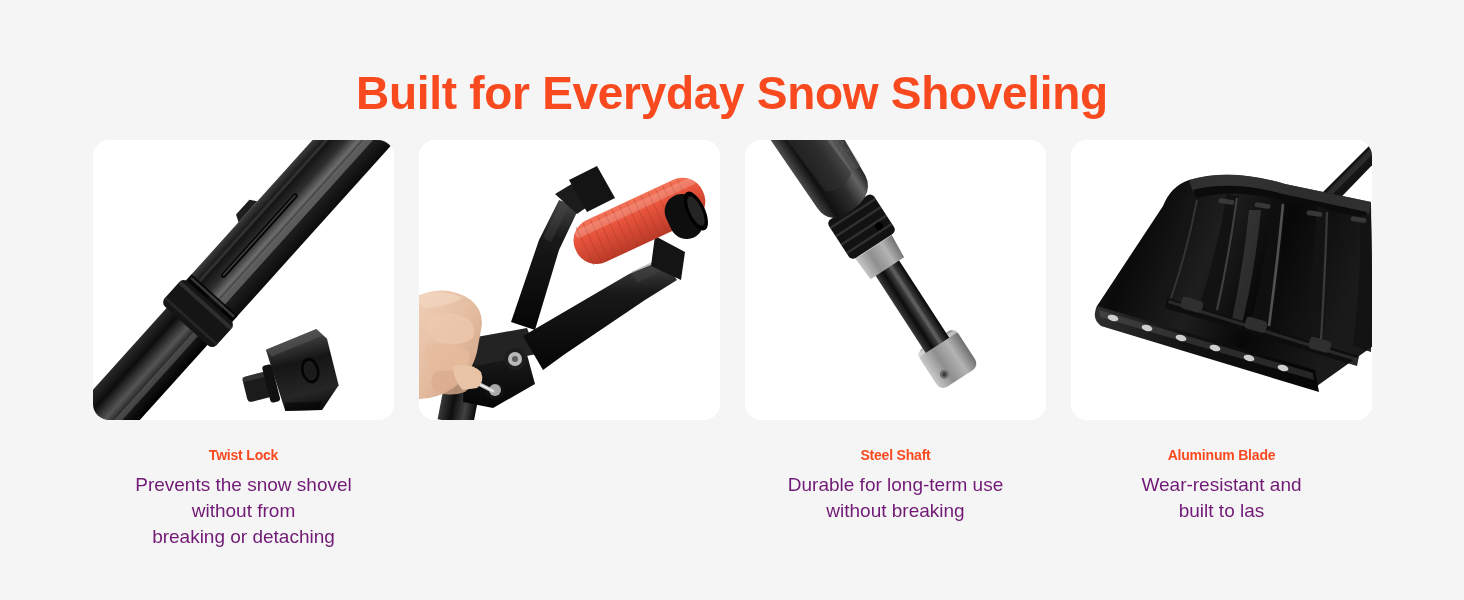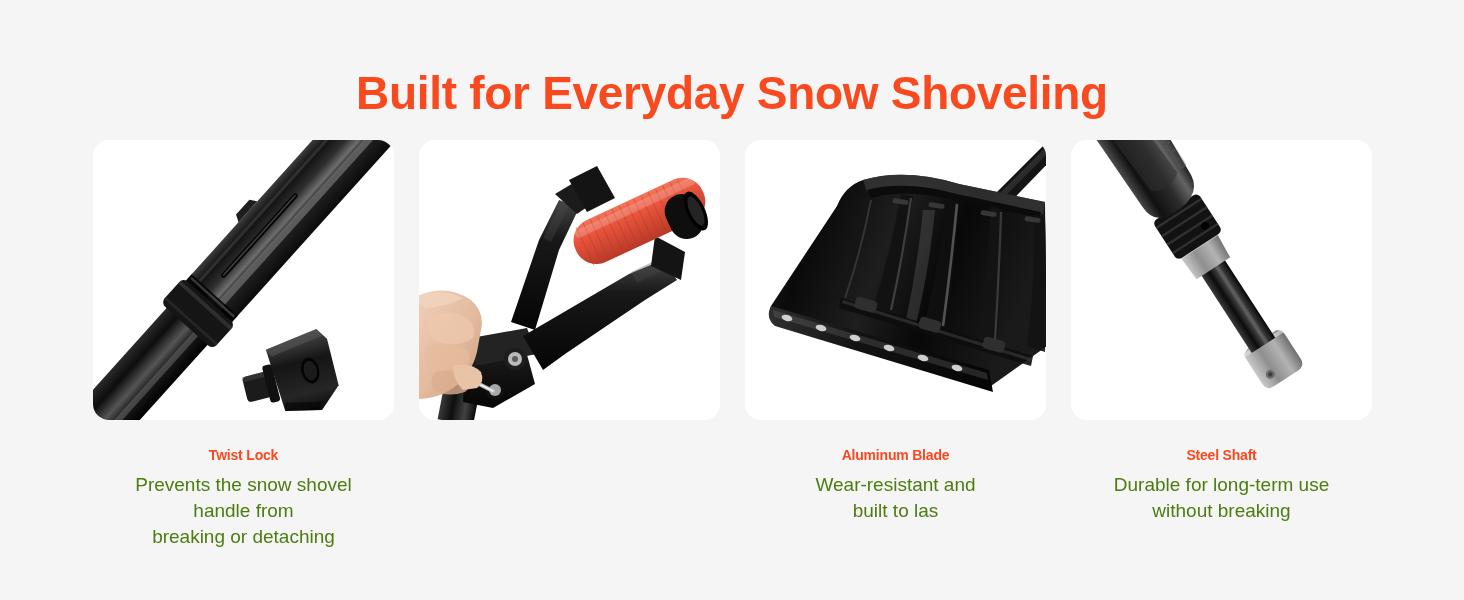--- a/index.html
+++ b/index.html
@@ -81,21 +81,21 @@
     font-weight: 700;
     color: #f8491f;
     letter-spacing: -0.2px;
     white-space: nowrap;
   }
 
   .caption-desc {
     font-size: 19px;
     line-height: 26px;
     font-weight: 400;
-    color: #4d7c0f;
+    color: #701a75;
     padding-top: 2px;
   }
   .caption-desc .ln { display: block; }
 </style>
 </head>
 <body>
 
 <div class="infographic">
 
   <h1 class="headline">Built for Everyday Snow Shoveling</h1>
@@ -164,21 +164,21 @@
             <ellipse cx="68" cy="-3" rx="9" ry="13" fill="#000000" opacity="0.85"></ellipse>
             <ellipse cx="68" cy="-3" rx="6.5" ry="10" fill="#2b2b2b" opacity="0.6"></ellipse>
             <path d="M36 22 L72 30 L66 37 L34 30 Z" fill="#000000" opacity="0.5"></path>
           </g>
         </svg>
       </div>
       <div class="caption">
         <div class="caption-title">Twist Lock</div>
         <div class="caption-desc">
           <span class="ln">Prevents the snow shovel</span>
-          <span class="ln">handle from</span>
+          <span class="ln">without from</span>
           <span class="ln">breaking or detaching</span>
         </div>
       </div>
     </div>
 
     <div class="card">
       <div class="photo">
         <svg viewBox="0 0 301 280" xmlns="http://www.w3.org/2000/svg">
           <defs>
             <linearGradient id="gripG" x1="0" y1="0" x2="0" y2="1">
@@ -275,103 +275,20 @@
             <path d="M-6 158 Q 20 146 44 158 Q 30 166 6 168 Z" fill="#f3d8c3" opacity="0.6"></path>
           </g>
         </svg>
       </div>
     </div>
 
     <div class="card">
       <div class="photo">
         <svg viewBox="0 0 301 280" xmlns="http://www.w3.org/2000/svg">
           <defs>
-            <linearGradient id="scoopG" x1="0" y1="0" x2="1" y2="0.3">
-              <stop offset="0%" stop-color="#2c2c2c"></stop>
-              <stop offset="22%" stop-color="#0a0a0a"></stop>
-              <stop offset="48%" stop-color="#1e1e1e"></stop>
-              <stop offset="70%" stop-color="#080808"></stop>
-              <stop offset="100%" stop-color="#1a1a1a"></stop>
-            </linearGradient>
-            <linearGradient id="lipG" x1="0" y1="0" x2="1" y2="0">
-              <stop offset="0%" stop-color="#2e2e2e"></stop>
-              <stop offset="40%" stop-color="#121212"></stop>
-              <stop offset="100%" stop-color="#050505"></stop>
-            </linearGradient>
-          </defs>
-
-          <rect x="0" y="0" width="301" height="280" fill="#ffffff"></rect>
-
-          <path d="M236 68 L300 4 L312 14 L248 80 Z" fill="#141414"></path>
-          <path d="M240 68 L300 8 L304 12 L244 72 Z" fill="#4d4d4d" opacity="0.4"></path>
-
-          <path d="M118 40 Q 160 28 214 44 L 300 62 L 302 206 L 246 246 L 36 182 Q 22 176 26 166 L 92 66 Q 100 46 118 40 Z" fill="url(#scoopG)"></path>
-
-          <path d="M118 40 Q 160 28 214 44 L 300 62 L 298 74 L 212 56 Q 160 42 122 52 Z" fill="#3a3a3a" opacity="0.75"></path>
-          <path d="M122 50 Q 160 40 212 54 L 296 72 L 294 78 L 210 60 Q 160 48 126 58 Z" fill="#0b0b0b"></path>
-
-          <g opacity="0.9">
-            <path d="M128 58 Q 118 112 100 160 L 84 156 Q 104 108 116 56 Z" fill="#161616"></path>
-            <path d="M126 60 Q 116 112 100 158" stroke="#5a5a5a" stroke-width="2" fill="none" opacity="0.5"></path>
-
-            <path d="M168 56 Q 160 116 146 172 L 128 168 Q 146 112 156 54 Z" fill="#121212"></path>
-            <path d="M166 58 Q 158 116 146 170" stroke="#6d6d6d" stroke-width="2.2" fill="none" opacity="0.55"></path>
-
-            <path d="M214 62 Q 210 126 200 188 L 180 182 Q 194 122 202 58 Z" fill="#101010"></path>
-            <path d="M212 64 Q 206 126 198 186" stroke="#8c8c8c" stroke-width="2.6" fill="none" opacity="0.6"></path>
-
-            <path d="M258 70 Q 258 136 252 202 L 232 196 Q 242 134 246 66 Z" fill="#141414"></path>
-            <path d="M256 72 Q 254 136 250 200" stroke="#6a6a6a" stroke-width="2.2" fill="none" opacity="0.5"></path>
-
-            <path d="M300 78 Q 302 140 300 212 L 282 206 Q 290 142 290 74 Z" fill="#131313"></path>
-          </g>
-
-          <path d="M178 70 Q 172 130 160 184 L 170 188 Q 184 132 190 70 Z" fill="#9a9a9a" opacity="0.22"></path>
-
-          <g fill="#3e3e3e" opacity="0.85">
-            <rect x="148" y="58" width="16" height="5" rx="2.5" transform="rotate(8 148 58)"></rect>
-            <rect x="184" y="62" width="16" height="5" rx="2.5" transform="rotate(8 184 62)"></rect>
-            <rect x="236" y="70" width="16" height="5" rx="2.5" transform="rotate(8 236 70)"></rect>
-            <rect x="280" y="76" width="16" height="5" rx="2.5" transform="rotate(8 280 76)"></rect>
-          </g>
-
-          <path d="M26 166 L 244 230 L 248 252 L 30 186 Q 20 178 26 166 Z" fill="url(#lipG)"></path>
-          <path d="M28 170 L 242 233 L 243 240 L 29 177 Z" fill="#6f6f6f" opacity="0.3"></path>
-
-          <g fill="#cfcfcf">
-            <ellipse cx="42" cy="178" rx="5.5" ry="3" transform="rotate(16 42 178)"></ellipse>
-            <ellipse cx="76" cy="188" rx="5.5" ry="3" transform="rotate(16 76 188)"></ellipse>
-            <ellipse cx="110" cy="198" rx="5.5" ry="3" transform="rotate(16 110 198)"></ellipse>
-            <ellipse cx="144" cy="208" rx="5.5" ry="3" transform="rotate(16 144 208)"></ellipse>
-            <ellipse cx="178" cy="218" rx="5.5" ry="3" transform="rotate(16 178 218)"></ellipse>
-            <ellipse cx="212" cy="228" rx="5.5" ry="3" transform="rotate(16 212 228)"></ellipse>
-          </g>
-
-          <path d="M96 158 L 288 216 L 286 226 L 94 168 Z" fill="#0d0d0d" opacity="0.9"></path>
-          <path d="M98 160 L 286 218 L 285 221 L 97 163 Z" fill="#5d5d5d" opacity="0.35"></path>
-          <g fill="#2f2f2f">
-            <rect x="112" y="156" width="22" height="12" rx="4" transform="rotate(16 112 156)"></rect>
-            <rect x="176" y="176" width="22" height="12" rx="4" transform="rotate(16 176 176)"></rect>
-            <rect x="240" y="196" width="22" height="12" rx="4" transform="rotate(16 240 196)"></rect>
-          </g>
-        </svg>
-      </div>
-      <div class="caption">
-        <div class="caption-title">Aluminum Blade</div>
-        <div class="caption-desc">
-          <span class="ln">Wear-resistant and</span>
-          <span class="ln">built to las</span>
-        </div>
-      </div>
-    </div>
-
-    <div class="card">
-      <div class="photo">
-        <svg viewBox="0 0 301 280" xmlns="http://www.w3.org/2000/svg">
-          <defs>
             <linearGradient id="thinShaft" x1="0" y1="0" x2="1" y2="0">
               <stop offset="0%" stop-color="#3a3a3a"></stop>
               <stop offset="30%" stop-color="#0c0c0c"></stop>
               <stop offset="62%" stop-color="#4e4e4e"></stop>
               <stop offset="100%" stop-color="#070707"></stop>
             </linearGradient>
             <linearGradient id="grayFer" x1="0" y1="0" x2="1" y2="0">
               <stop offset="0%" stop-color="#c9c9c9"></stop>
               <stop offset="35%" stop-color="#8f8f8f"></stop>
               <stop offset="70%" stop-color="#b3b3b3"></stop>
@@ -431,14 +348,97 @@
       </div>
       <div class="caption">
         <div class="caption-title">Steel Shaft</div>
         <div class="caption-desc">
           <span class="ln">Durable for long-term use</span>
           <span class="ln">without breaking</span>
         </div>
       </div>
     </div>
 
+    <div class="card">
+      <div class="photo">
+        <svg viewBox="0 0 301 280" xmlns="http://www.w3.org/2000/svg">
+          <defs>
+            <linearGradient id="scoopG" x1="0" y1="0" x2="1" y2="0.3">
+              <stop offset="0%" stop-color="#2c2c2c"></stop>
+              <stop offset="22%" stop-color="#0a0a0a"></stop>
+              <stop offset="48%" stop-color="#1e1e1e"></stop>
+              <stop offset="70%" stop-color="#080808"></stop>
+              <stop offset="100%" stop-color="#1a1a1a"></stop>
+            </linearGradient>
+            <linearGradient id="lipG" x1="0" y1="0" x2="1" y2="0">
+              <stop offset="0%" stop-color="#2e2e2e"></stop>
+              <stop offset="40%" stop-color="#121212"></stop>
+              <stop offset="100%" stop-color="#050505"></stop>
+            </linearGradient>
+          </defs>
+
+          <rect x="0" y="0" width="301" height="280" fill="#ffffff"></rect>
+
+          <path d="M236 68 L300 4 L312 14 L248 80 Z" fill="#141414"></path>
+          <path d="M240 68 L300 8 L304 12 L244 72 Z" fill="#4d4d4d" opacity="0.4"></path>
+
+          <path d="M118 40 Q 160 28 214 44 L 300 62 L 302 206 L 246 246 L 36 182 Q 22 176 26 166 L 92 66 Q 100 46 118 40 Z" fill="url(#scoopG)"></path>
+
+          <path d="M118 40 Q 160 28 214 44 L 300 62 L 298 74 L 212 56 Q 160 42 122 52 Z" fill="#3a3a3a" opacity="0.75"></path>
+          <path d="M122 50 Q 160 40 212 54 L 296 72 L 294 78 L 210 60 Q 160 48 126 58 Z" fill="#0b0b0b"></path>
+
+          <g opacity="0.9">
+            <path d="M128 58 Q 118 112 100 160 L 84 156 Q 104 108 116 56 Z" fill="#161616"></path>
+            <path d="M126 60 Q 116 112 100 158" stroke="#5a5a5a" stroke-width="2" fill="none" opacity="0.5"></path>
+
+            <path d="M168 56 Q 160 116 146 172 L 128 168 Q 146 112 156 54 Z" fill="#121212"></path>
+            <path d="M166 58 Q 158 116 146 170" stroke="#6d6d6d" stroke-width="2.2" fill="none" opacity="0.55"></path>
+
+            <path d="M214 62 Q 210 126 200 188 L 180 182 Q 194 122 202 58 Z" fill="#101010"></path>
+            <path d="M212 64 Q 206 126 198 186" stroke="#8c8c8c" stroke-width="2.6" fill="none" opacity="0.6"></path>
+
+            <path d="M258 70 Q 258 136 252 202 L 232 196 Q 242 134 246 66 Z" fill="#141414"></path>
+            <path d="M256 72 Q 254 136 250 200" stroke="#6a6a6a" stroke-width="2.2" fill="none" opacity="0.5"></path>
+
+            <path d="M300 78 Q 302 140 300 212 L 282 206 Q 290 142 290 74 Z" fill="#131313"></path>
+          </g>
+
+          <path d="M178 70 Q 172 130 160 184 L 170 188 Q 184 132 190 70 Z" fill="#9a9a9a" opacity="0.22"></path>
+
+          <g fill="#3e3e3e" opacity="0.85">
+            <rect x="148" y="58" width="16" height="5" rx="2.5" transform="rotate(8 148 58)"></rect>
+            <rect x="184" y="62" width="16" height="5" rx="2.5" transform="rotate(8 184 62)"></rect>
+            <rect x="236" y="70" width="16" height="5" rx="2.5" transform="rotate(8 236 70)"></rect>
+            <rect x="280" y="76" width="16" height="5" rx="2.5" transform="rotate(8 280 76)"></rect>
+          </g>
+
+          <path d="M26 166 L 244 230 L 248 252 L 30 186 Q 20 178 26 166 Z" fill="url(#lipG)"></path>
+          <path d="M28 170 L 242 233 L 243 240 L 29 177 Z" fill="#6f6f6f" opacity="0.3"></path>
+
+          <g fill="#cfcfcf">
+            <ellipse cx="42" cy="178" rx="5.5" ry="3" transform="rotate(16 42 178)"></ellipse>
+            <ellipse cx="76" cy="188" rx="5.5" ry="3" transform="rotate(16 76 188)"></ellipse>
+            <ellipse cx="110" cy="198" rx="5.5" ry="3" transform="rotate(16 110 198)"></ellipse>
+            <ellipse cx="144" cy="208" rx="5.5" ry="3" transform="rotate(16 144 208)"></ellipse>
+            <ellipse cx="178" cy="218" rx="5.5" ry="3" transform="rotate(16 178 218)"></ellipse>
+            <ellipse cx="212" cy="228" rx="5.5" ry="3" transform="rotate(16 212 228)"></ellipse>
+          </g>
+
+          <path d="M96 158 L 288 216 L 286 226 L 94 168 Z" fill="#0d0d0d" opacity="0.9"></path>
+          <path d="M98 160 L 286 218 L 285 221 L 97 163 Z" fill="#5d5d5d" opacity="0.35"></path>
+          <g fill="#2f2f2f">
+            <rect x="112" y="156" width="22" height="12" rx="4" transform="rotate(16 112 156)"></rect>
+            <rect x="176" y="176" width="22" height="12" rx="4" transform="rotate(16 176 176)"></rect>
+            <rect x="240" y="196" width="22" height="12" rx="4" transform="rotate(16 240 196)"></rect>
+          </g>
+        </svg>
+      </div>
+      <div class="caption">
+        <div class="caption-title">Aluminum Blade</div>
+        <div class="caption-desc">
+          <span class="ln">Wear-resistant and</span>
+          <span class="ln">built to las</span>
+        </div>
+      </div>
+    </div>
+
   </div>
 </div>
 
 </body></html>

